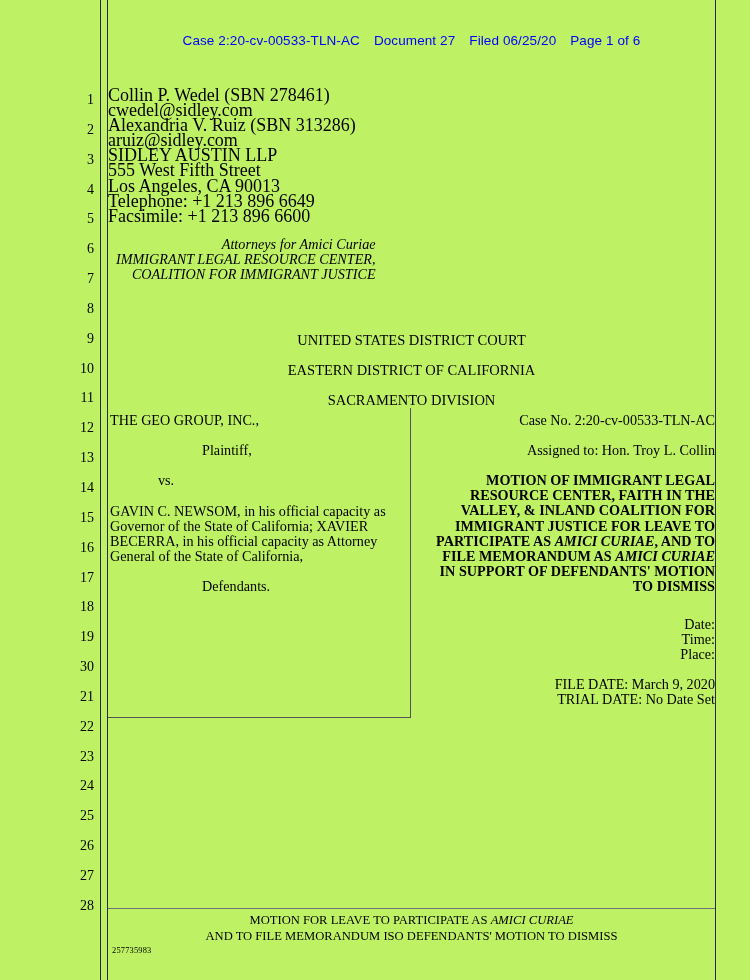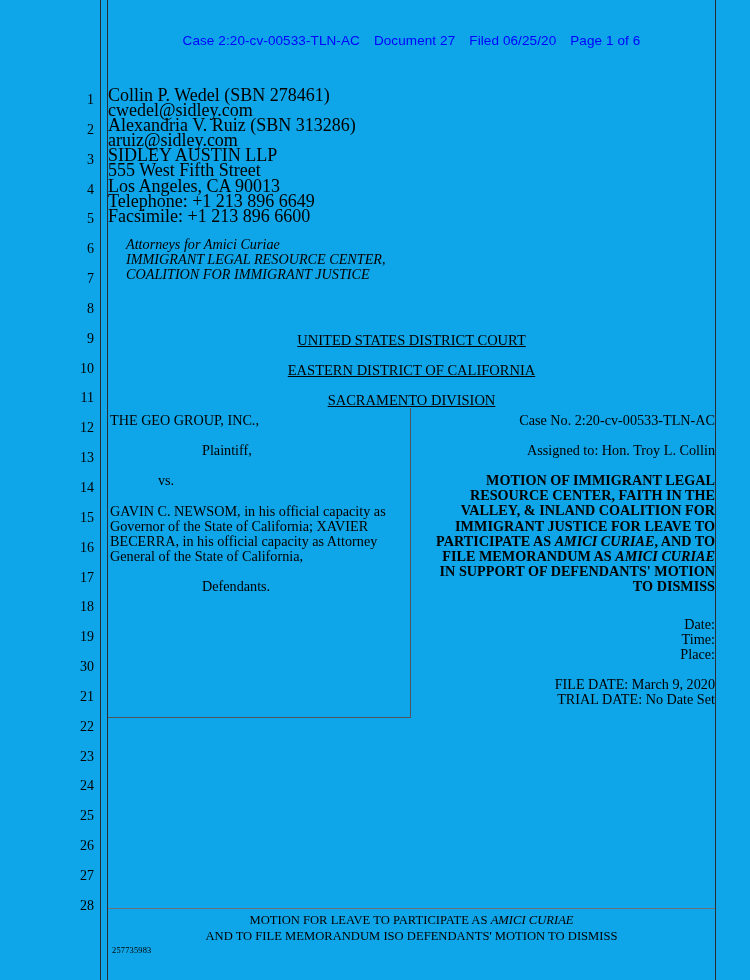--- a/index.html
+++ b/index.html
@@ -4,21 +4,21 @@
 <style>
   html, body {
     margin: 0;
     padding: 0;
     background: #ffffff;
   }
   .page {
     position: relative;
     width: 750px;
     height: 980px;
-    background: #0ea5e9;
+    background: #bef264;
     font-family: "Liberation Serif", "DejaVu Serif", serif;
     color: #000000;
     overflow: hidden;
   }
 
   
   .ecf-header {
     position: absolute;
     left: 108px;
     top: 33px;
@@ -75,37 +75,38 @@
   .addr-block {
     position: absolute;
     left: 0px;
     top: 3px;
     line-height: 15.1px;
     font-size: 18px;
     white-space: nowrap;
   }
   .attys-block {
     position: absolute;
-    left: 18px;
+    left: 8px;
     top: 152px;
     line-height: 15.1px;
     font-size: 14.2px;
     font-style: italic;
     white-space: nowrap;
+    text-align: right;
   }
 
   .court-head {
     position: absolute;
     left: 0px;
     top: 242px;
     width: 607px;
     text-align: center;
     font-size: 14.5px;
   }
-  .court-head div { height: 30px; line-height: 26px; text-decoration: underline; }
+  .court-head div { height: 30px; line-height: 26px; }
 
   
   .caption-divider {
     position: absolute;
     left: 302px;
     top: 323px;
     width: 1px;
     height: 310px;
     background: #53535c;
   }

